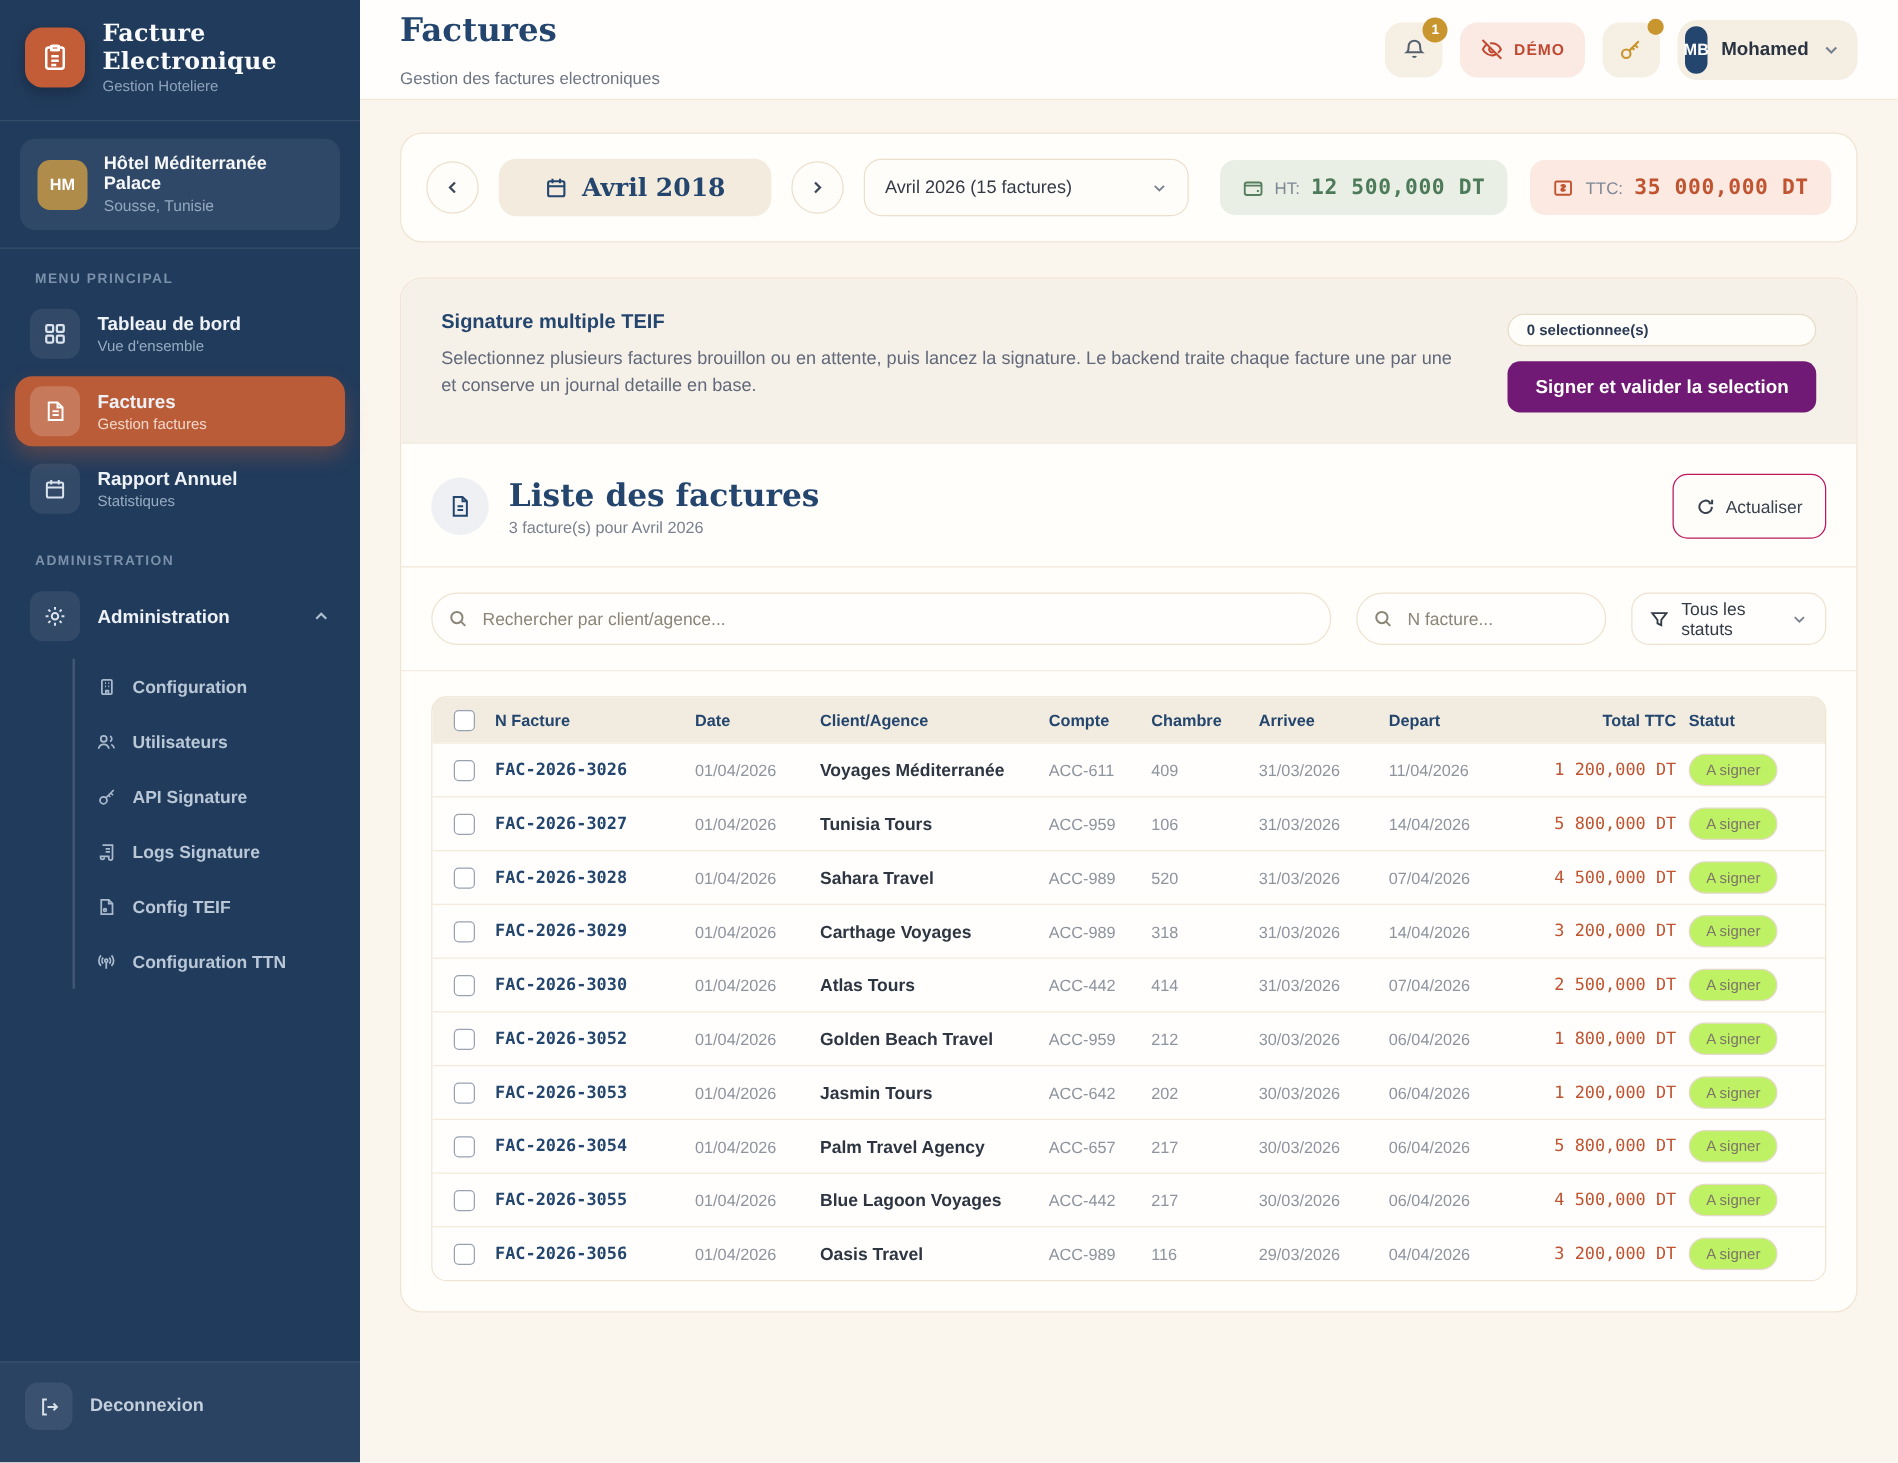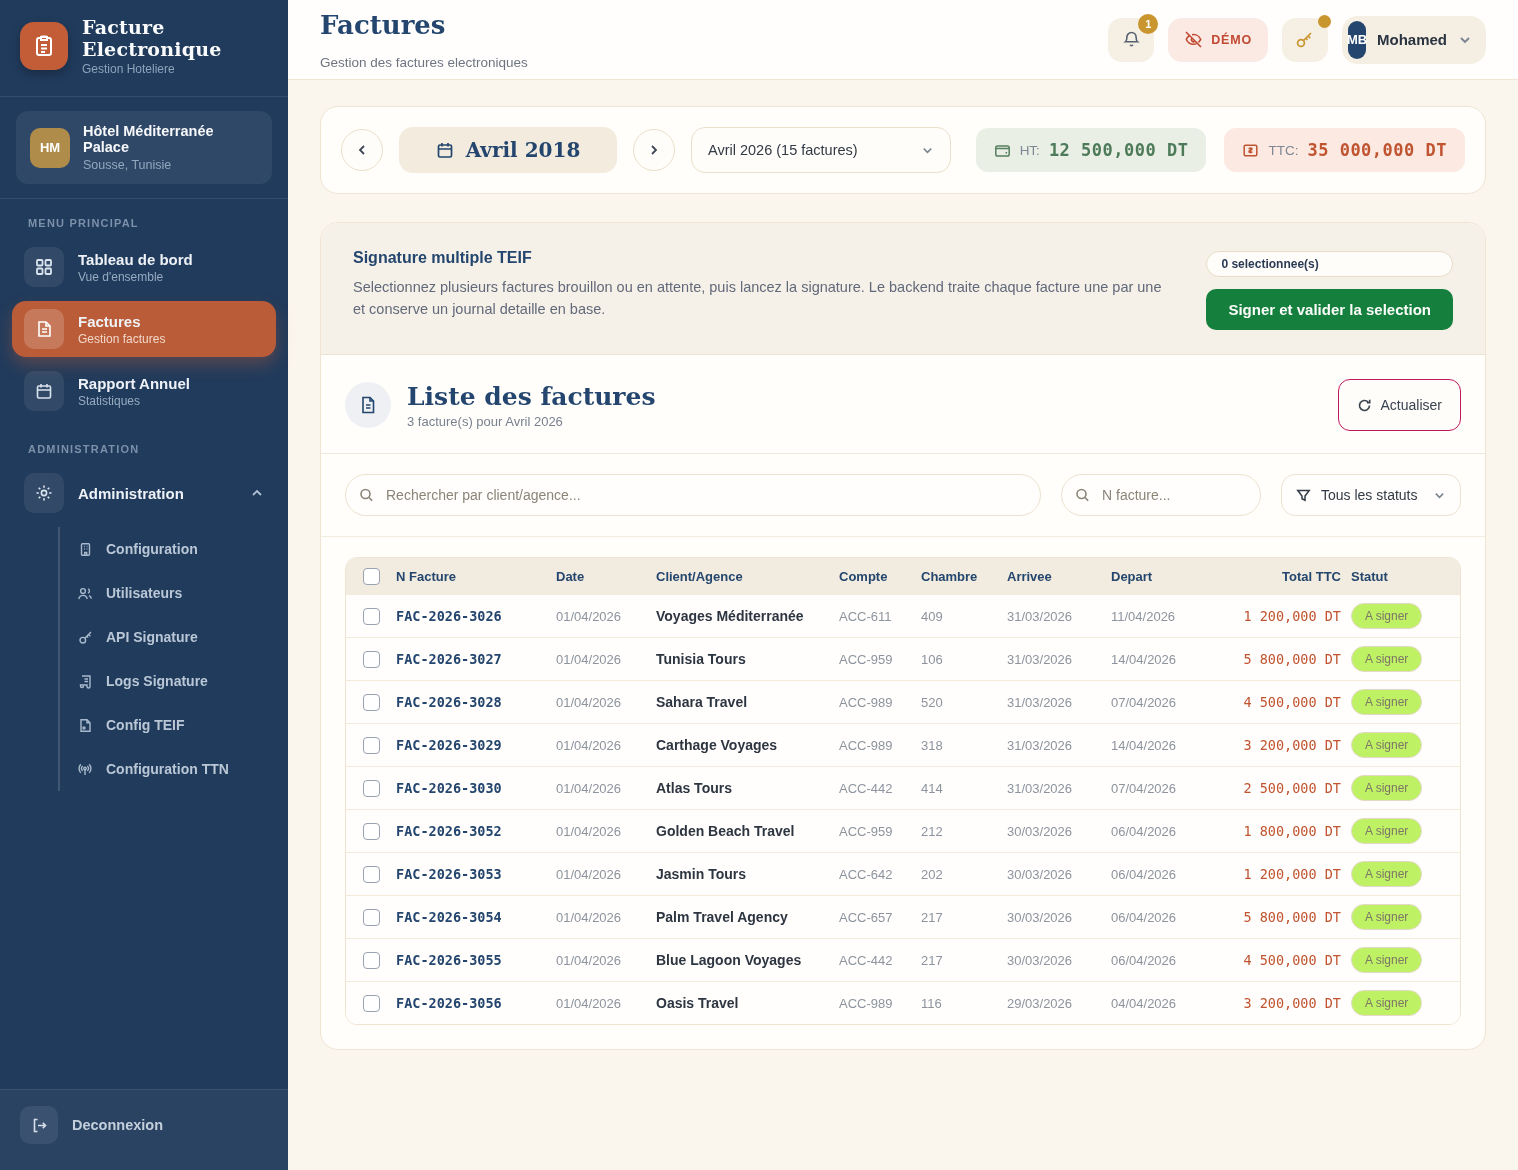--- a/index.html
+++ b/index.html
@@ -144,21 +144,21 @@
     display:flex; justify-content:space-between; gap:30px; border-bottom:1px solid #eee3d1;
   }
   .sig-title { font-size:16px; font-weight:bold; color:#24466e; margin-bottom:9px; }
   .sig-desc { font-size:14.5px; color:#61697a; line-height:1.55; max-width:840px; }
   .sig-right { display:flex; flex-direction:column; gap:12px; flex:none; padding-top:2px; }
   .count-pill {
     background:#fffdf9; border:1px solid #e7dcc8; border-radius:999px; padding:5px 14px;
     font-size:12px; font-weight:bold; color:#2a3a55;
   }
   .sign-btn {
-    background:#15803d; color:#fdfdfb; border:none; border-radius:10px;
+    background:#701a75; color:#fdfdfb; border:none; border-radius:10px;
     padding:12px 22px; font-size:15px; font-weight:bold; cursor:pointer;
   }
 
   
   .list-header { display:flex; align-items:center; padding:24px 24px 22px; border-bottom:1px solid #f1e7d8; }
   .lh-icon {
     width:46px; height:46px; border-radius:50%; background:#eef0f4;
     display:flex; align-items:center; justify-content:center; color:#24466e; margin-right:16px; flex:none;
   }
   .lh-title { font-family:"DejaVu Serif", serif; font-size:25px; font-weight:bold; color:#24466e; }
@@ -173,21 +173,21 @@
   .search-wrap { position:relative; flex:1; }
   .search-wrap .s-icon { position:absolute; left:14px; top:50%; transform:translateY(-50%); color:#8b8578; }
   .search-input {
     width:100%; height:42px; border-radius:21px; border:1px solid #eee2cf; background:#fffefc;
     padding:0 16px 0 40px; font-size:14px; color:#323a46; outline:none;
     font-family:"Liberation Sans", sans-serif;
   }
   .search-input::placeholder { color:#8b8578; }
   .nfacture-wrap { width:200px; flex:none; }
   .status-filter {
-    width:180px; height:42px; flex:none; border-radius:14px; border:1px solid #eee2cf; background:#fffefc;
+    width:156px; height:42px; flex:none; border-radius:14px; border:1px solid #eee2cf; background:#fffefc;
     display:flex; align-items:center; gap:10px; padding:0 14px; font-size:14px; color:#323a46; cursor:pointer;
   }
   .status-filter .sf-label2 { flex:1; }
 
   
   .table-wrap { margin:20px 24px 24px; border:1px solid #efe3d1; border-radius:12px; overflow:hidden; }
   .t-grid { display:grid; grid-template-columns:50px 160px 100px 183px 82px 86px 104px 108px 132px 1fr; align-items:center; }
   .t-head { background:#f2ebdf; height:36px; }
   .t-head .th { font-size:13px; font-weight:bold; color:#24466e; }
   .t-row { height:43px; border-top:1px solid #f3ead9; background:#fffefc; }

